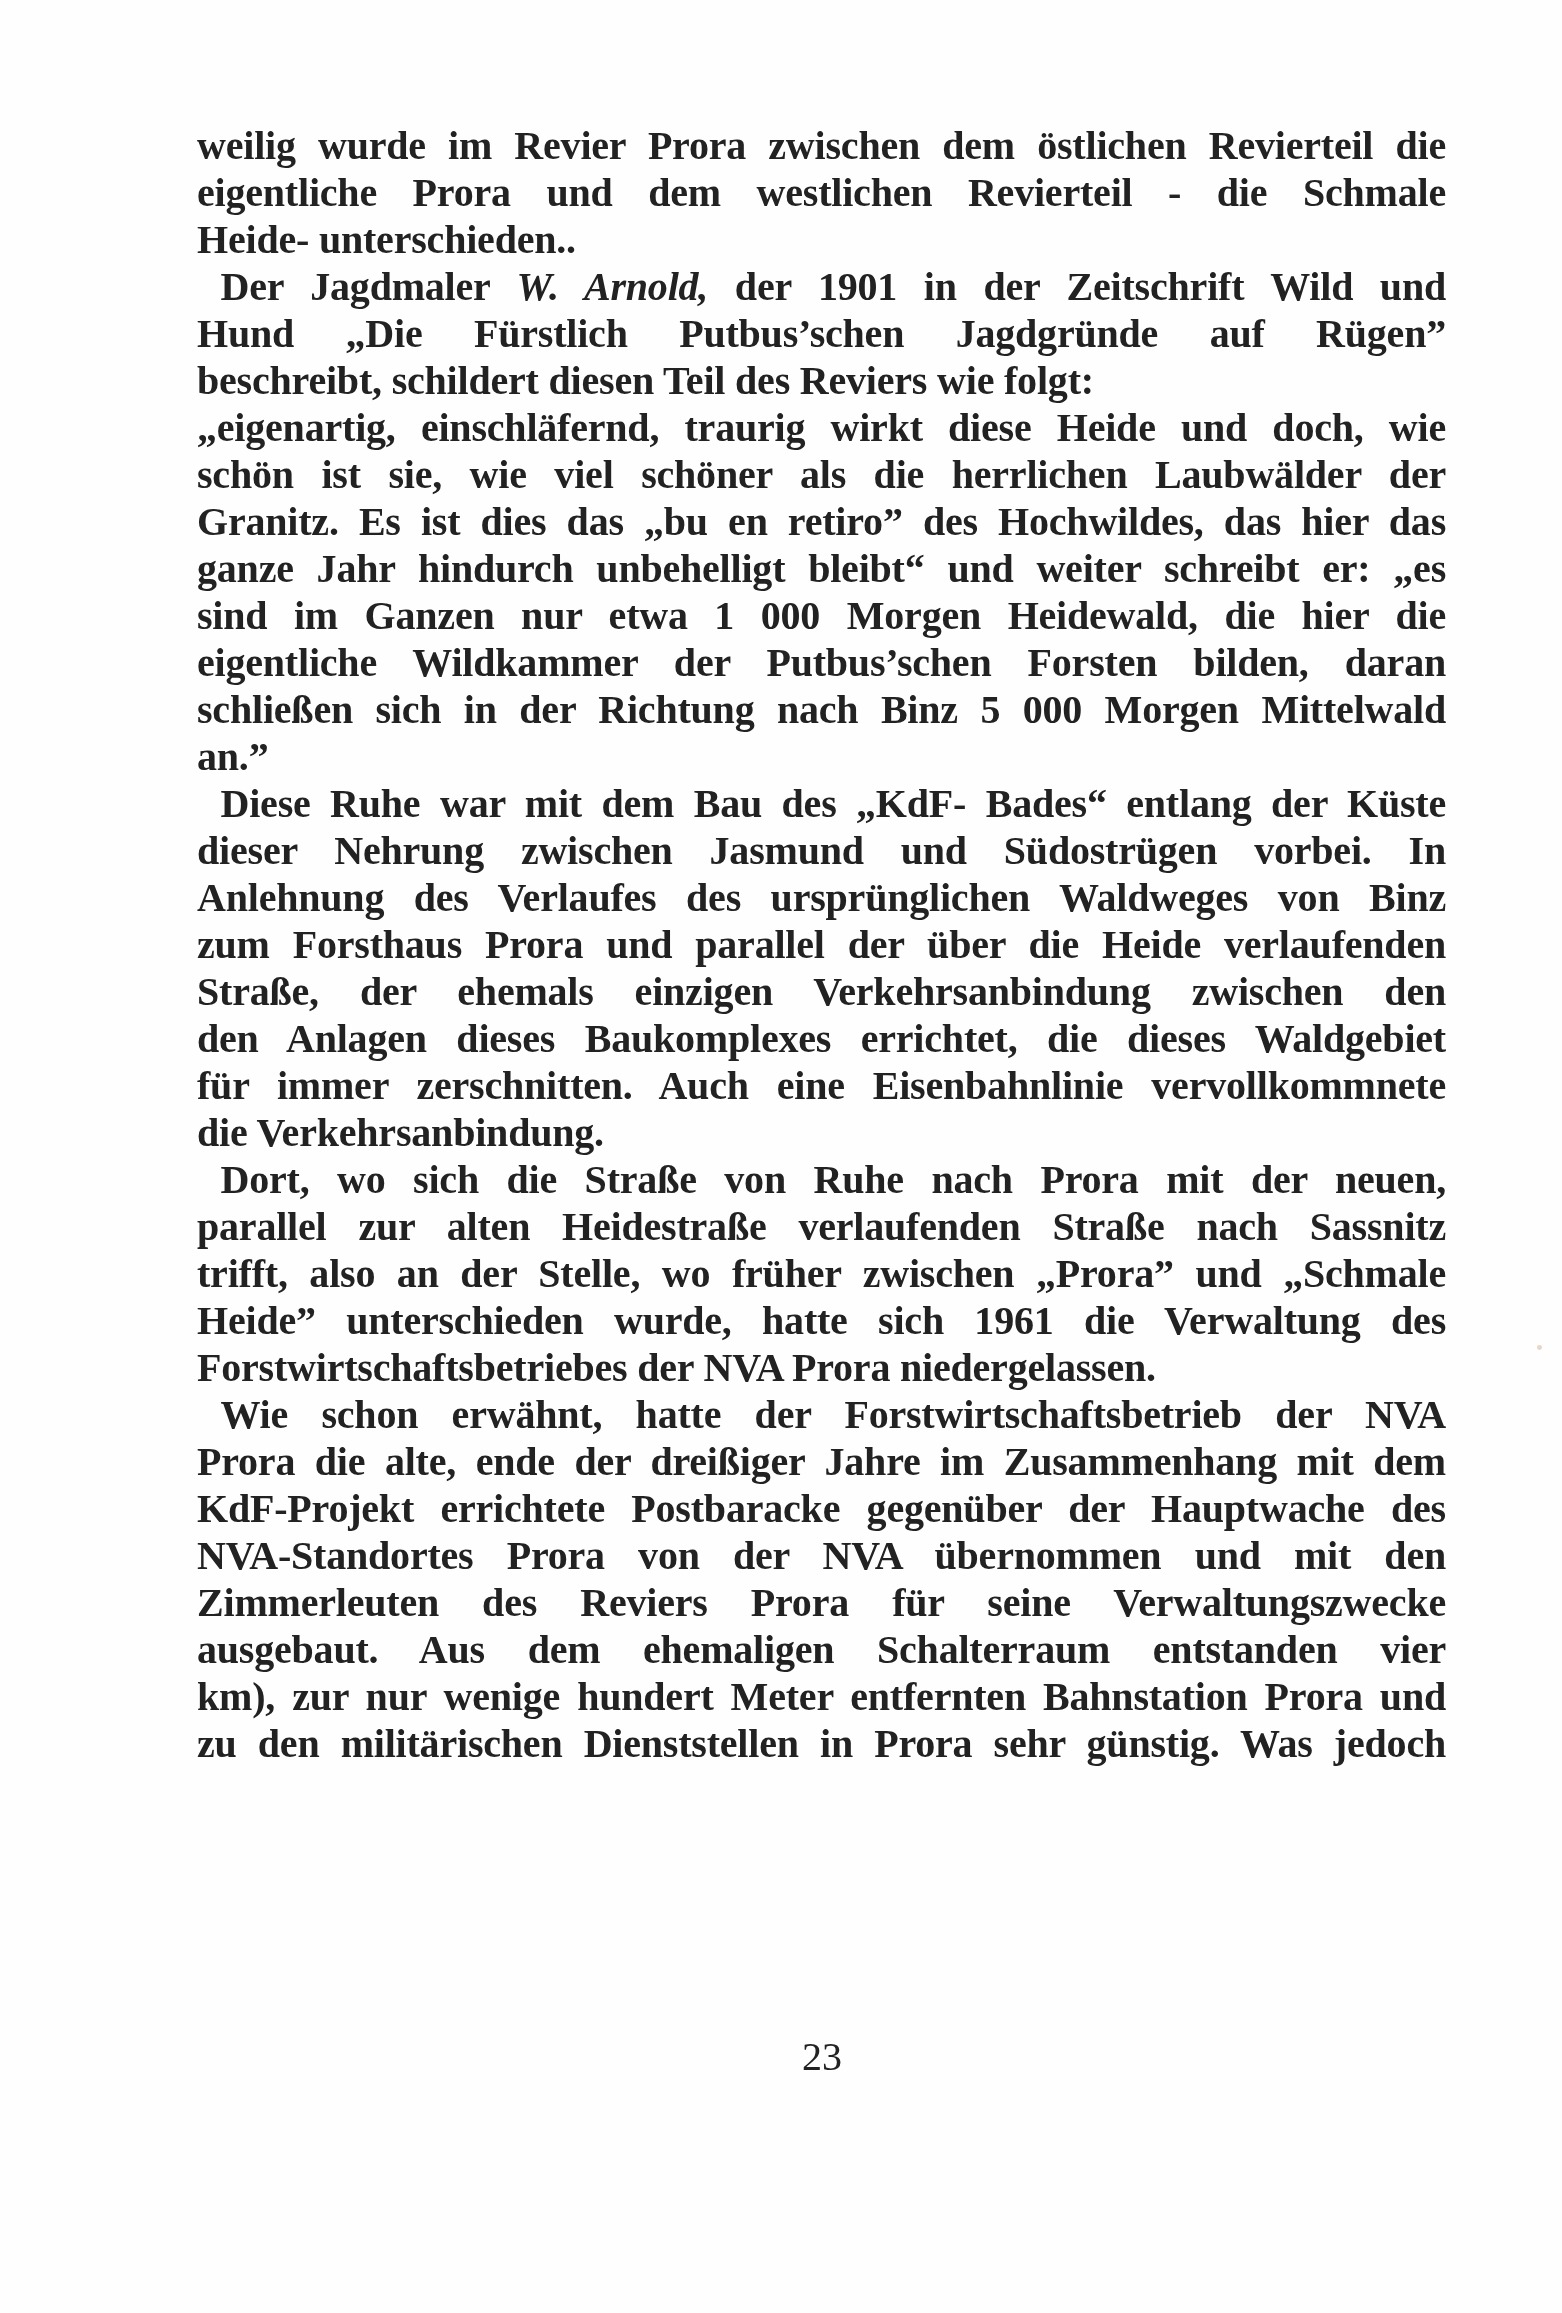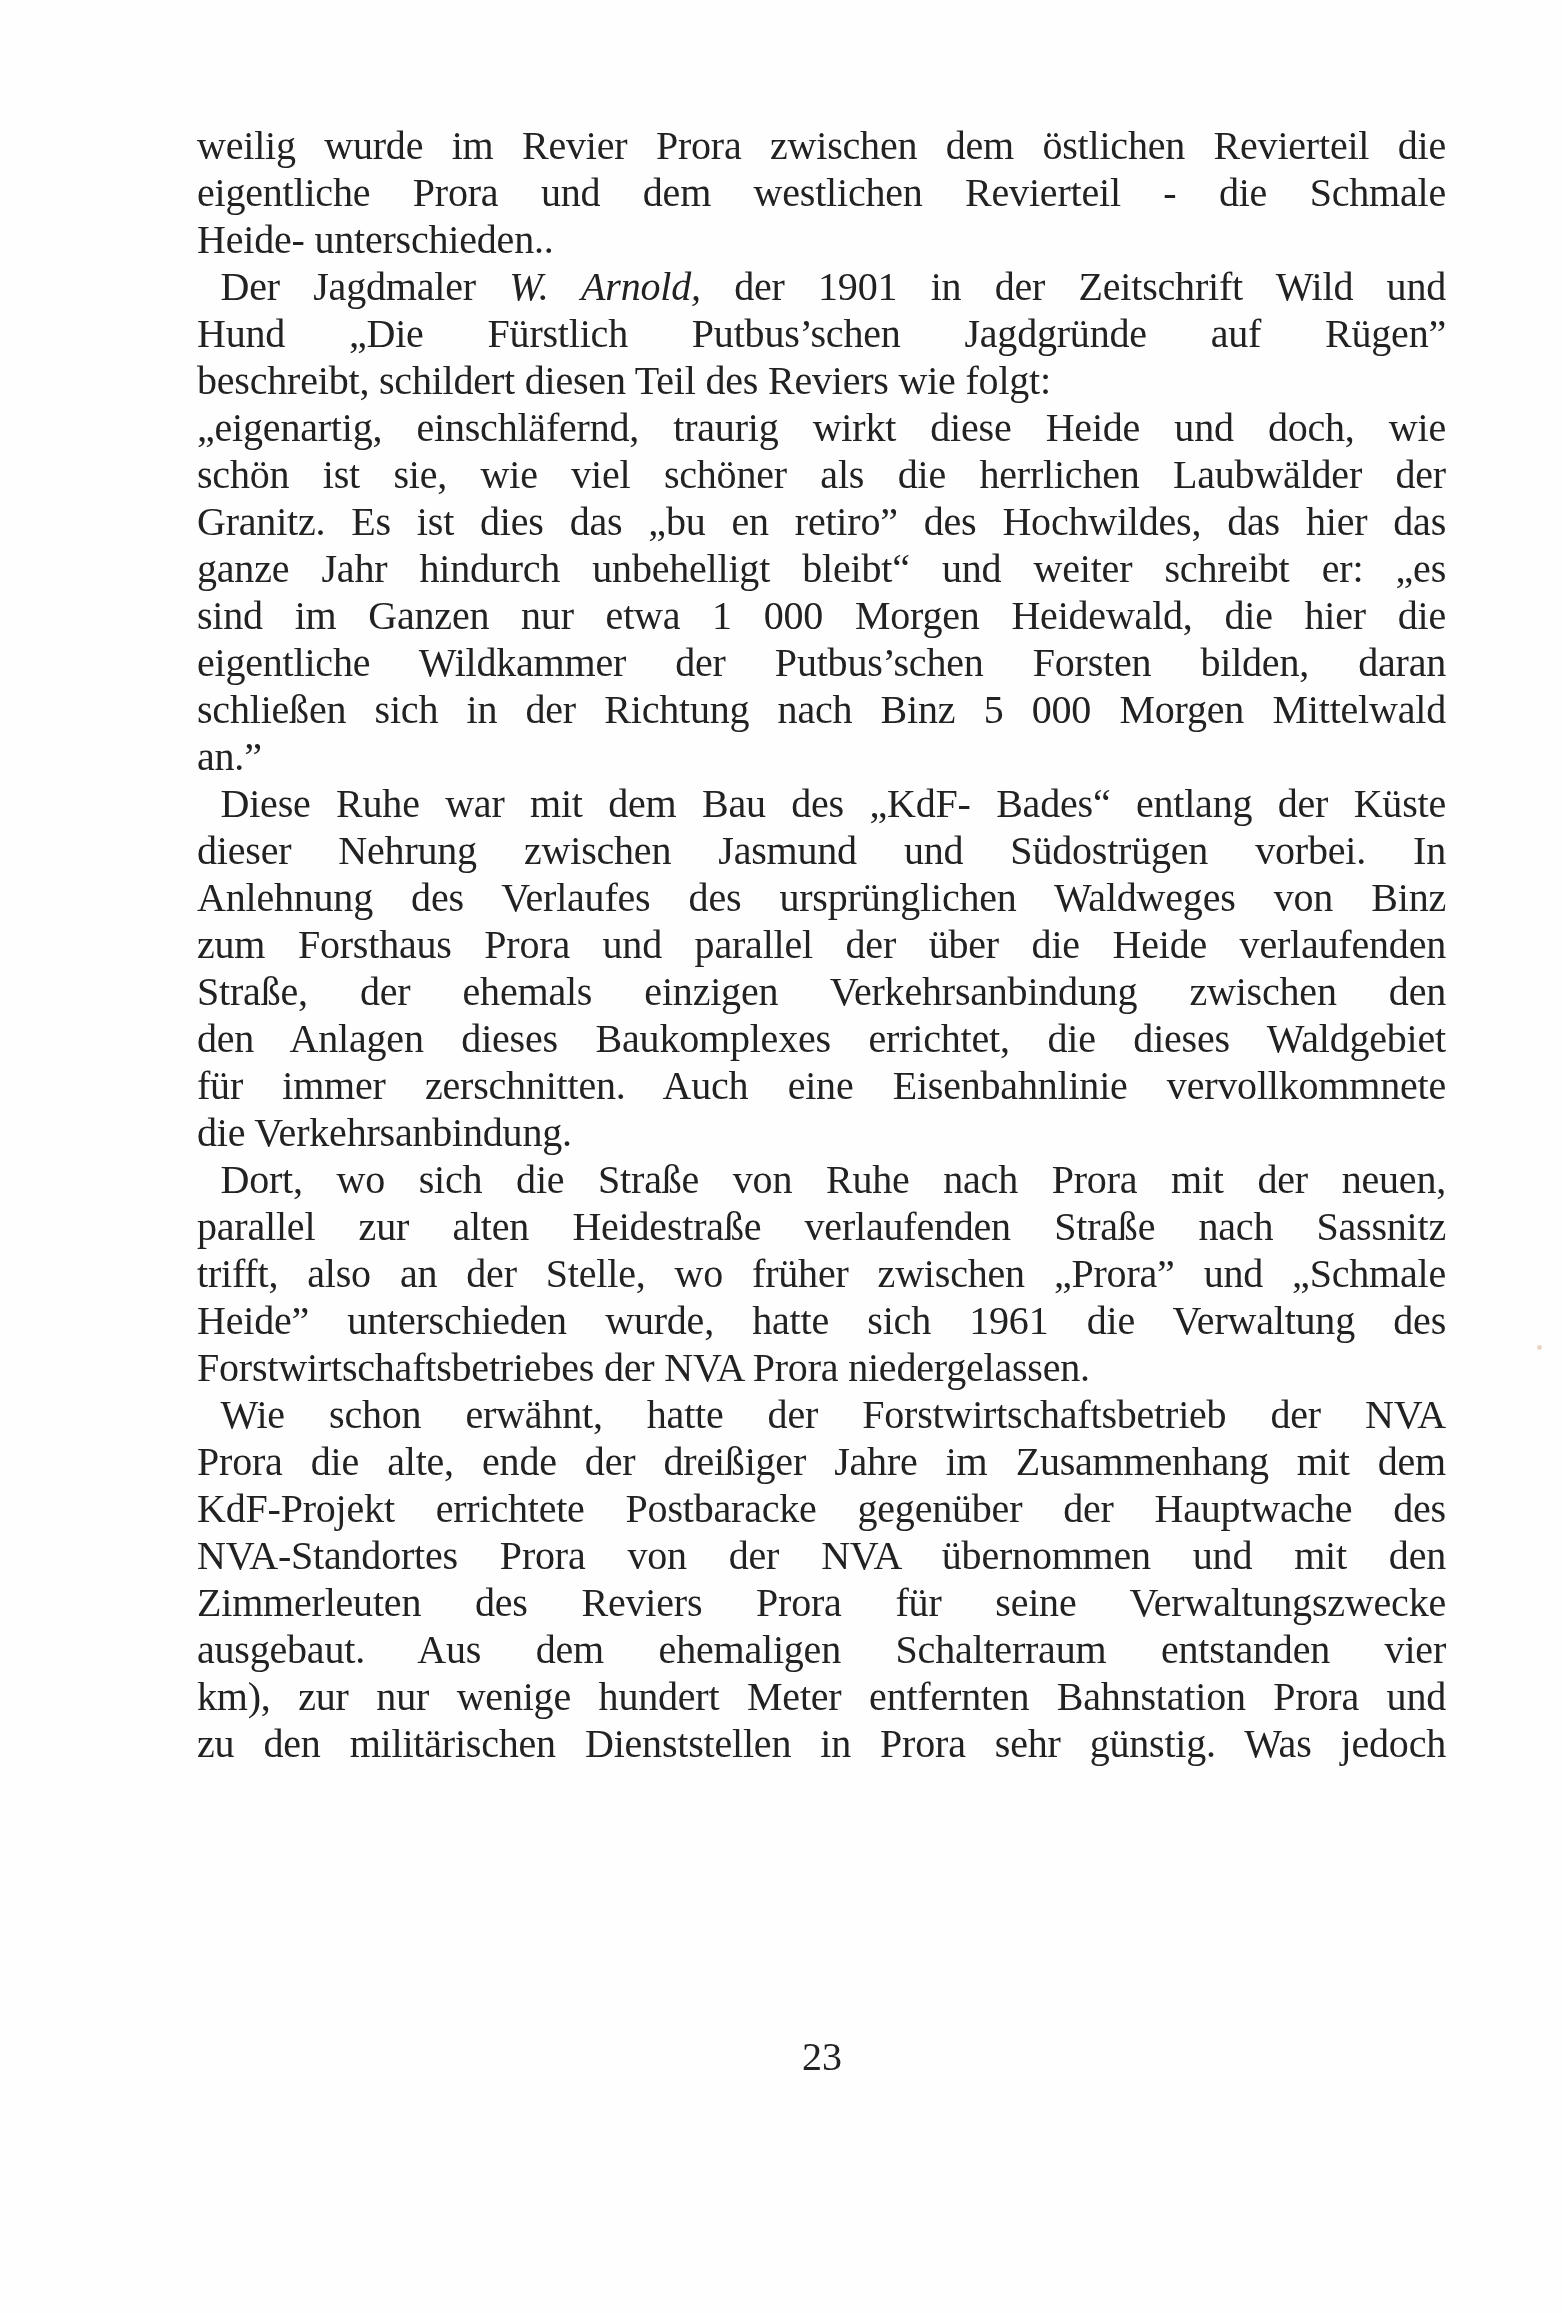--- a/index.html
+++ b/index.html
@@ -30,20 +30,21 @@
       line-height: 47px;
       color: #222222;
       letter-spacing: -0.2px;
     }
     .line {
       display: block;
       height: 47px;
       white-space: nowrap;
       text-align: justify;
       text-align-last: justify;
+      font-weight: bold;
     }
     .line.last {
       text-align-last: left;
     }
     .line.indent {
       padding-left: 23.5px;
     }
     .ital {
       font-style: italic;
     }

